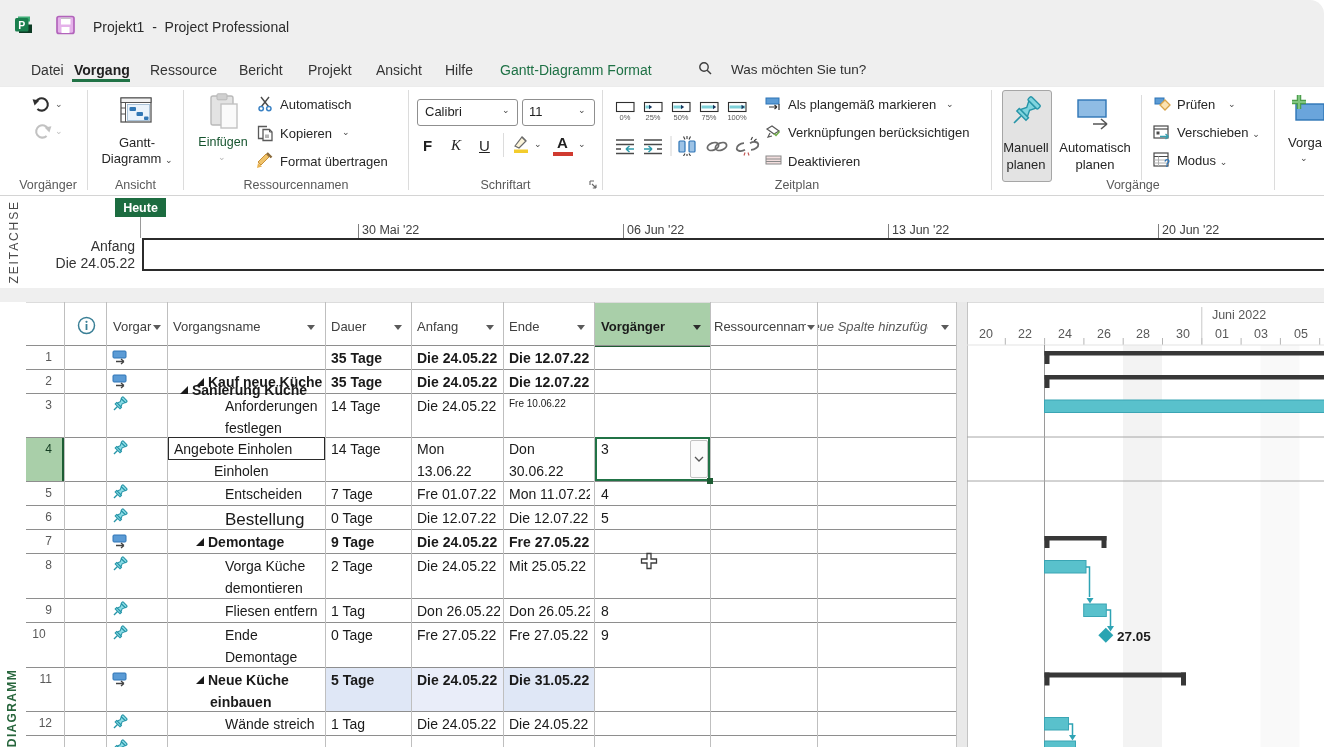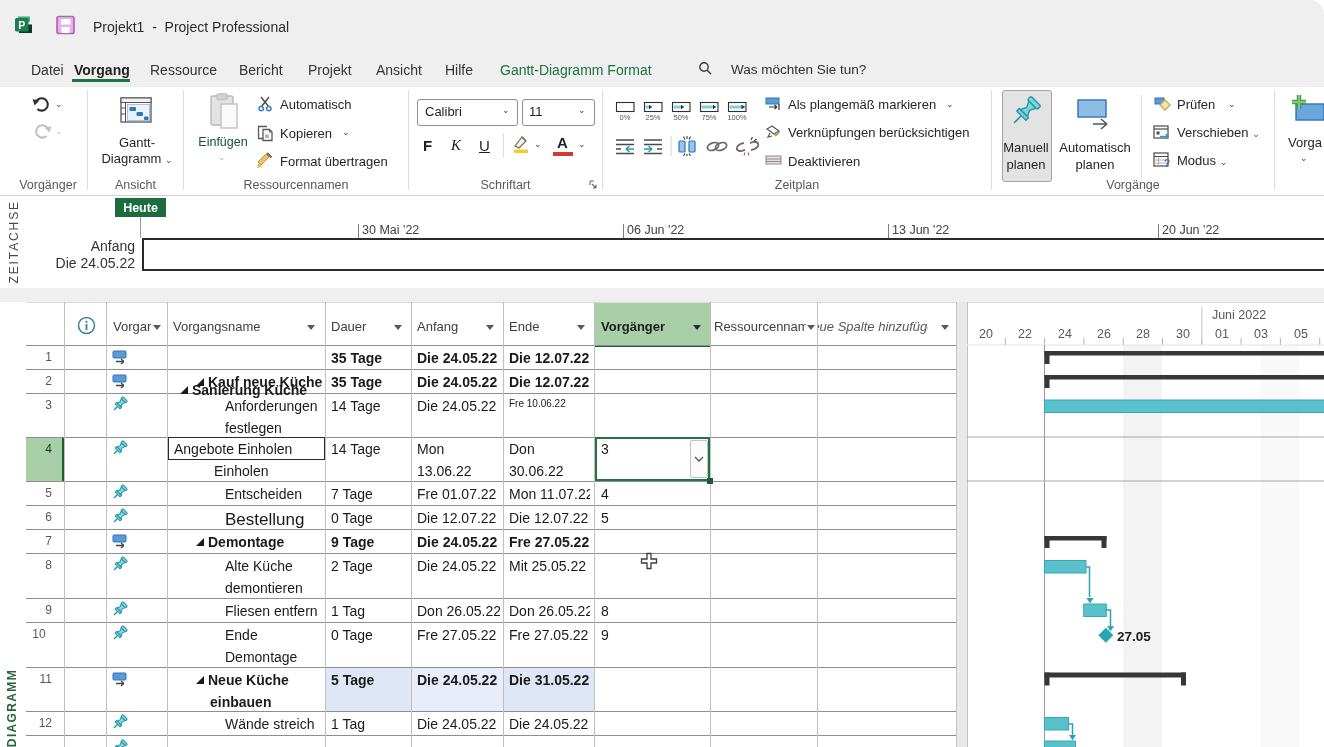--- a/index.html
+++ b/index.html
@@ -482,21 +482,21 @@
 <div class="txt" style="left:331px;top:510px;font-size:14px;">0 Tage</div>
 <div class="txt" style="left:417px;top:510px;font-size:14px;">Die 12.07.22</div>
 <div class="txt" style="left:509px;top:510px;font-size:14px;">Die 12.07.22</div>
 <div class="txt" style="left:601px;top:510px;font-size:14px;">5</div>
 
 <div class="txt" style="left:196px;top:534px;font-size:14px;font-weight:bold;"><span class="tri"></span>Demontage</div>
 <div class="txt" style="left:331px;top:534px;font-size:14px;font-weight:bold;">9 Tage</div>
 <div class="txt" style="left:417px;top:534px;font-size:14px;font-weight:bold;">Die 24.05.22</div>
 <div class="txt" style="left:509px;top:534px;font-size:14px;font-weight:bold;">Fre 27.05.22</div>
 
-<div class="txt" style="left:225px;top:558px;font-size:14px;">Alte Küche</div>
+<div class="txt" style="left:225px;top:558px;font-size:14px;">Vorga Küche</div>
 <div class="txt" style="left:225px;top:580px;font-size:14px;">demontieren</div>
 <div class="txt" style="left:331px;top:558px;font-size:14px;">2 Tage</div>
 <div class="txt" style="left:417px;top:558px;font-size:14px;">Die 24.05.22</div>
 <div class="txt" style="left:509px;top:558px;font-size:14px;">Mit 25.05.22</div>
 
 <div class="abs" style="left:225px;top:603px;width:93px;height:18px;overflow:hidden;font-size:14px;white-space:nowrap;">Fliesen entfernen</div>
 <div class="txt" style="left:331px;top:603px;font-size:14px;">1 Tag</div>
 <div class="abs" style="left:417px;top:603px;width:83px;height:18px;overflow:hidden;font-size:14px;white-space:nowrap;">Don 26.05.22</div>
 <div class="abs" style="left:509px;top:603px;width:81px;height:18px;overflow:hidden;font-size:14px;white-space:nowrap;">Don 26.05.22</div>
 <div class="txt" style="left:601px;top:603px;font-size:14px;">8</div>

